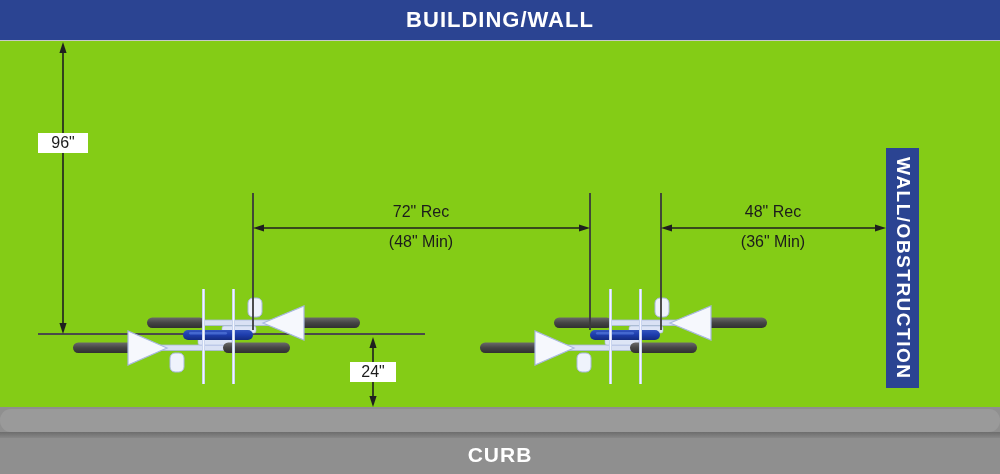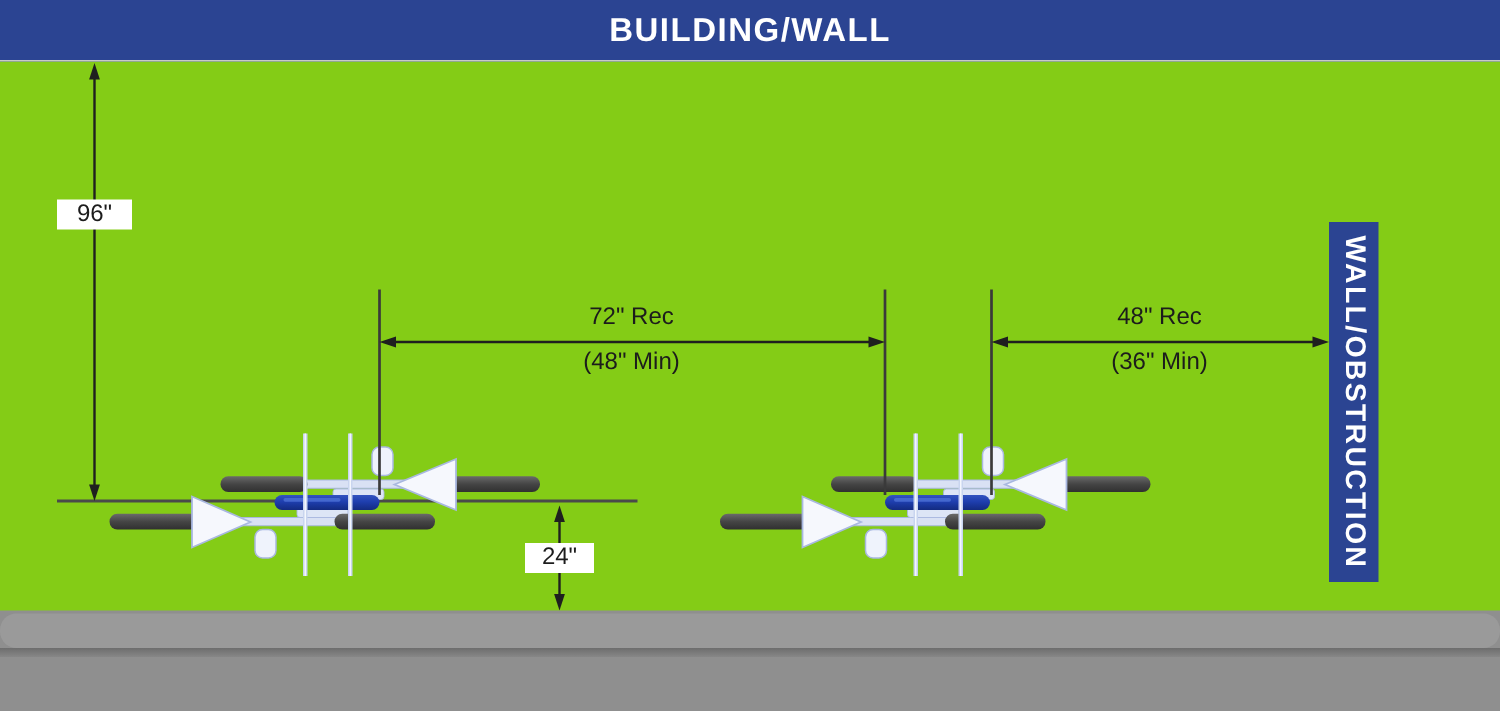--- a/index.html
+++ b/index.html
@@ -141,20 +141,21 @@
     </g>
   </svg>
 
   <div class="wall-bar">
     <span>WALL/OBSTRUCTION</span>
   </div>
 
   <div class="curb">
     <div class="curb-edge"></div>
     <div class="curb-shadow"></div>
+    <div class="curb-label">CURB</div>
   </div>
 
   <div class="dim-label bg" style="left:38px; top:133px; width:50px;">96"</div>
 
   <div class="dim-label" style="left:341px; top:202px; width:160px;">72" Rec</div>
   <div class="dim-label" style="left:341px; top:232px; width:160px;">(48" Min)</div>
 
   <div class="dim-label" style="left:693px; top:202px; width:160px;">48" Rec</div>
   <div class="dim-label" style="left:693px; top:232px; width:160px;">(36" Min)</div>
 

